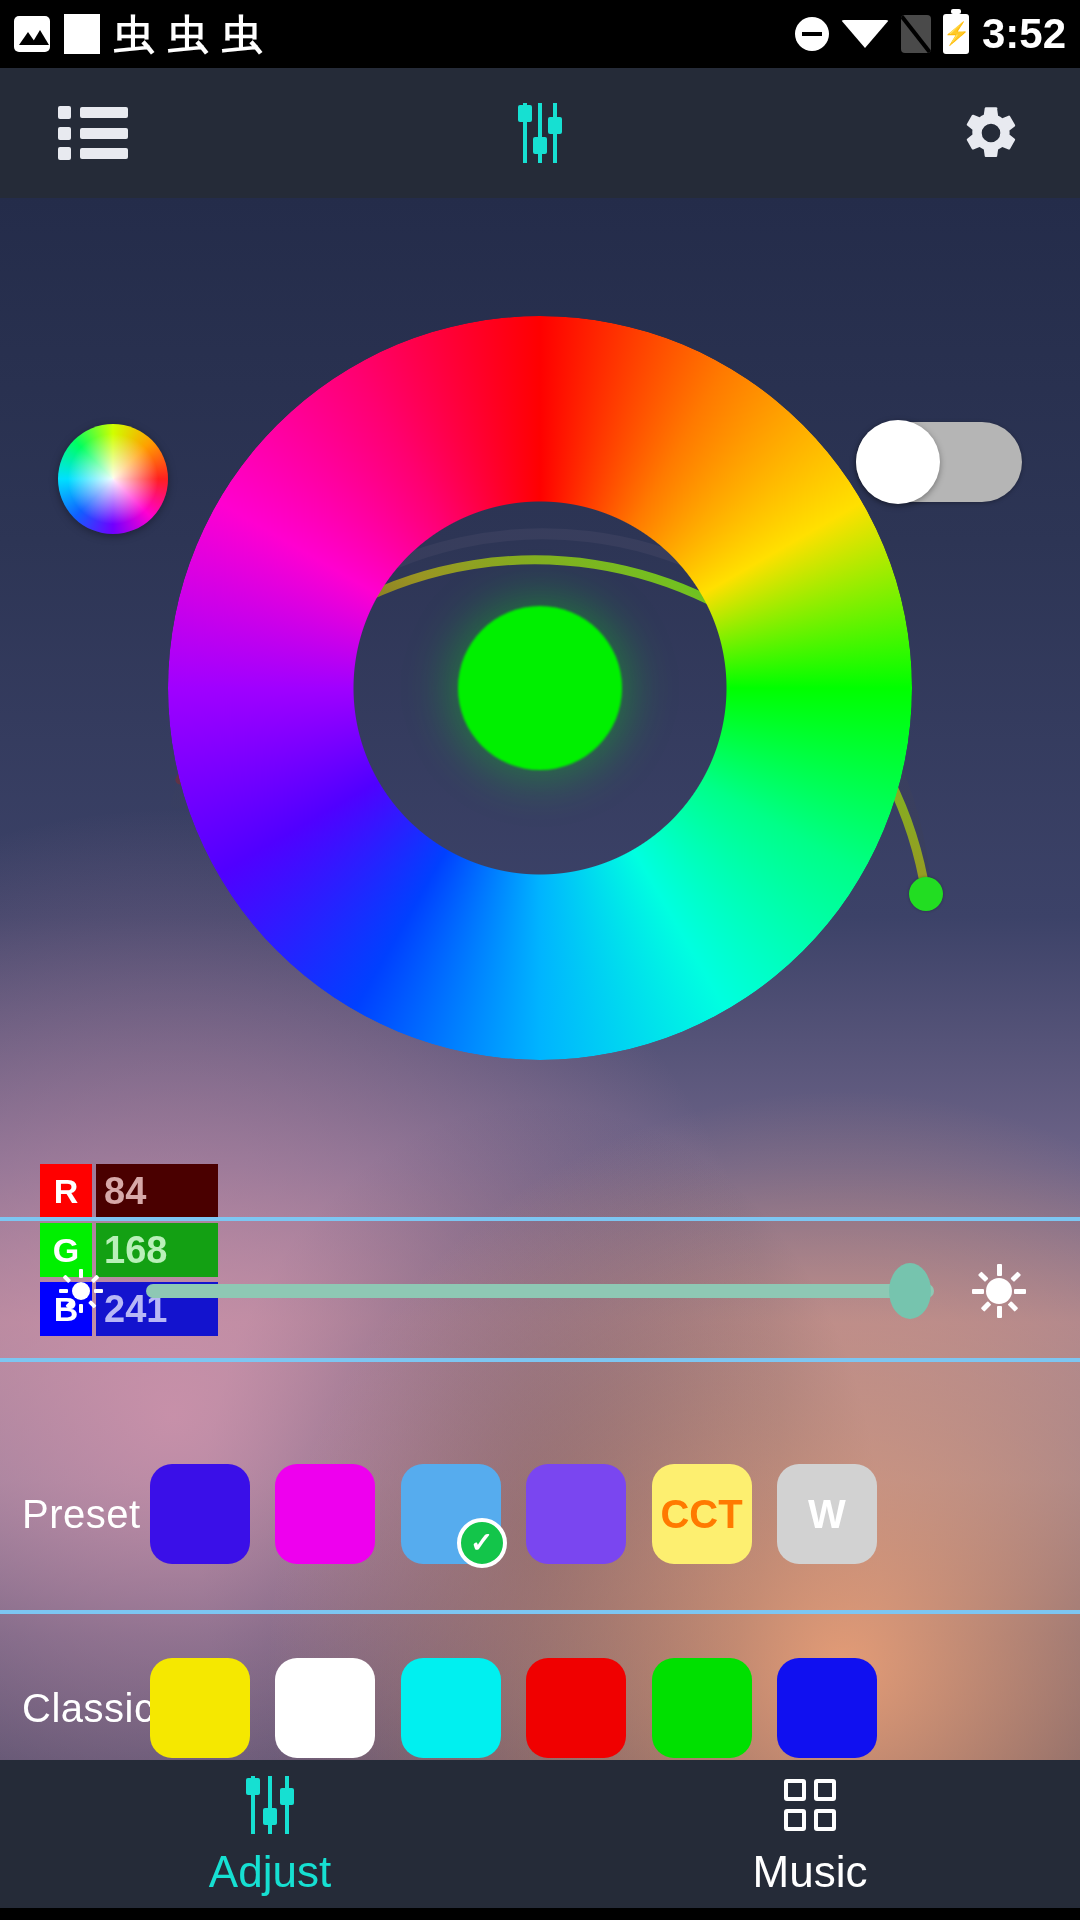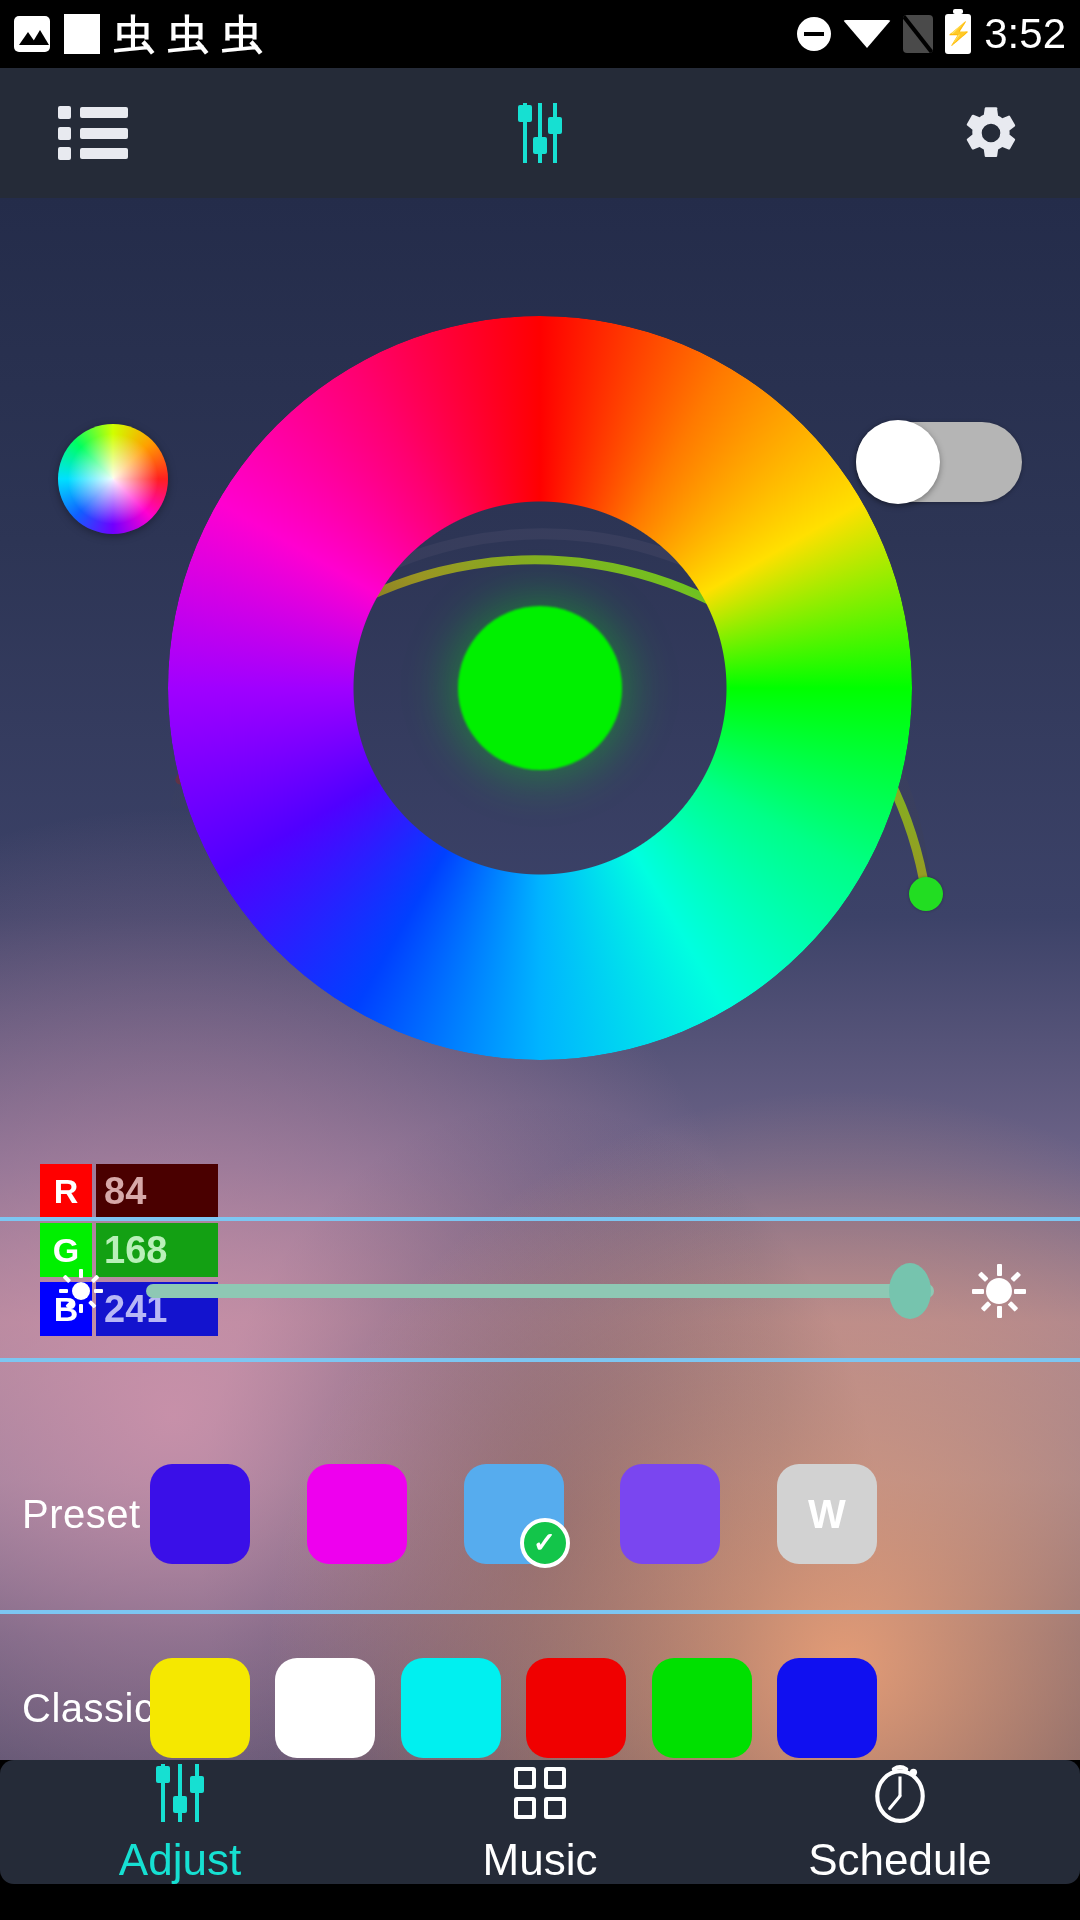--- a/index.html
+++ b/index.html
@@ -32,21 +32,21 @@
   .ic-dnd::after{content:"";position:absolute;left:7px;top:15px;width:20px;height:4px;background:#000;}
   .ic-wifi { width:0;height:0; border-left:24px solid transparent; border-right:24px solid transparent;
      border-top:28px solid #fff; border-radius:3px;}
   .ic-sim { width:30px;height:38px;background:#4a4a4a;border-radius:4px;position:relative;overflow:hidden;}
   .ic-sim::after{content:"";position:absolute;left:-6px;top:-4px;width:4px;height:56px;background:#000;
      transform:rotate(-38deg);transform-origin:top left;}
   .ic-batt { width:26px;height:40px;background:#fff;border-radius:3px;position:relative;}
   .ic-batt::before{content:"";position:absolute;top:-5px;left:8px;width:10px;height:5px;background:#fff;border-radius:2px;}
   .ic-batt::after{content:"\26A1";position:absolute;left:0;top:2px;width:26px;text-align:center;
      color:#000;font-size:22px;line-height:36px;}
-  .sb-time { color:#fff; font-size:42px; font-weight:400; letter-spacing:0px; margin-left:1px; }
+  .sb-time { color:#fff; font-size:42px; font-weight:700; letter-spacing:0px; margin-left:1px; }
 
   
   .appbar {
     position:absolute; top:68px; left:0; width:1080px; height:130px;
     background:#252b38; display:flex; align-items:center;
   }
   .appbar .slot { flex:1; display:flex; align-items:center; justify-content:center; height:100%; }
   .appbar .slot.l { justify-content:flex-start; padding-left:58px; }
   .appbar .slot.r { justify-content:flex-end; padding-right:58px; }
   .list-icon { width:72px; height:54px; display:flex; flex-direction:column; justify-content:space-between;}
@@ -149,22 +149,22 @@
     font-size:40px; font-weight:700; line-height:1;
   }
   .chk {
     position:absolute; right:-6px; bottom:-4px; width:50px; height:50px; border-radius:50%;
     background:#13c54a; border:4px solid #fff; display:flex; align-items:center; justify-content:center;
     color:#fff; font-size:28px; line-height:1;
   }
 
   
   .bottomnav {
-    position:absolute; left:0; top:1760px; width:1080px; height:124px;
-    background:#252b38; display:flex; align-items:flex-end;border-radius:14px;
+    position:absolute; left:0; top:1760px; width:1080px; height:148px;
+    background:#252b38; display:flex; align-items:flex-end;
   }
   .navitem { flex:1; height:100%; display:flex; flex-direction:column; align-items:center;
     justify-content:center; gap:14px; }
   .navitem .label { font-size:44px; color:#fff; line-height:1; }
   .navitem.active .label { color:#16e0d2; }
   .navicon { height:62px; display:flex; align-items:center; justify-content:center; }
   .grid-icon { display:grid; grid-template-columns:22px 22px; grid-template-rows:22px 22px; gap:8px; }
   .grid-icon div { border:4px solid #fff; border-radius:3px; }
 </style>
 </head>
@@ -313,20 +313,21 @@
 
     <div class="swatch-row" style="top:1230px; height:172px;">
       <div class="swatch-label">Preset</div>
       <div class="swatches">
         <div class="swatch" style="background:#3a0fe8"></div>
         <div class="swatch" style="background:#ee00ee"></div>
         <div class="swatch" style="background:#56acee">
           <span class="chk">✓</span>
         </div>
         <div class="swatch" style="background:#7a46f0"></div>
+        <div class="swatch" style="background:#fdef70;color:#ff7a00">CCT</div>
         <div class="swatch" style="background:#d2d2d2;color:#ffffff">W</div>
       </div>
     </div>
     <div class="hline" style="top:1412px;"></div>
 
     <div class="swatch-row" style="top:1424px; height:172px;">
       <div class="swatch-label">Classic</div>
       <div class="swatches">
         <div class="swatch" style="background:#f5e800"></div>
         <div class="swatch" style="background:#ffffff"></div>
@@ -362,27 +363,15 @@
       <span class="navicon">
         <span class="grid-icon">
             <div></div>
             <div></div>
             <div></div>
             <div></div>
           </span>
       </span>
       <span class="label">Music</span>
     </div>
-    <div class="navitem">
-      <span class="navicon">
-        <svg viewBox="0 0 56 60" width="64" height="62" aria-hidden="true">
-          <ellipse cx="28" cy="33" rx="22" ry="24" fill="none" stroke="#fff" stroke-width="4"></ellipse>
-          <path d="M22 7 q6 -4 12 0" fill="none" stroke="#fff" stroke-width="4" stroke-linecap="round"></path>
-          <line x1="28" y1="14" x2="28" y2="33" stroke="#fff" stroke-width="3"></line>
-          <line x1="28" y1="33" x2="18" y2="45" stroke="#fff" stroke-width="3" stroke-linecap="round"></line>
-          <circle cx="41" cy="10" r="3.5" fill="#fff"></circle>
-        </svg>
-      </span>
-      <span class="label">Schedule</span>
-    </div>
   </div>
 
 </div>
 
 </body></html>

